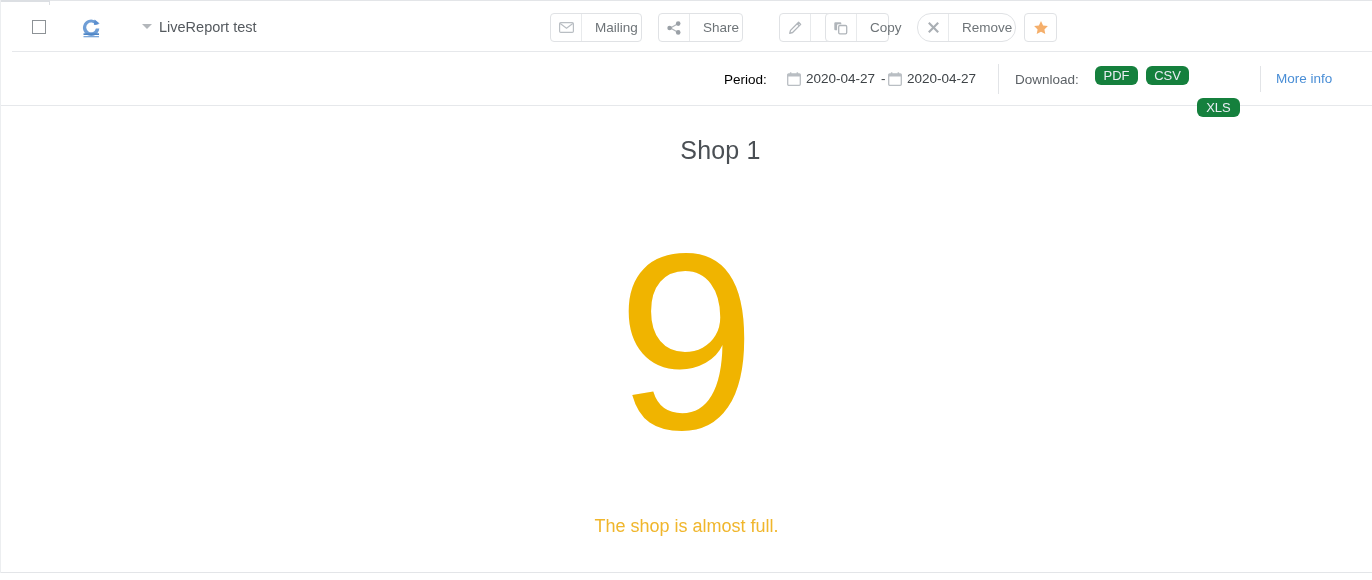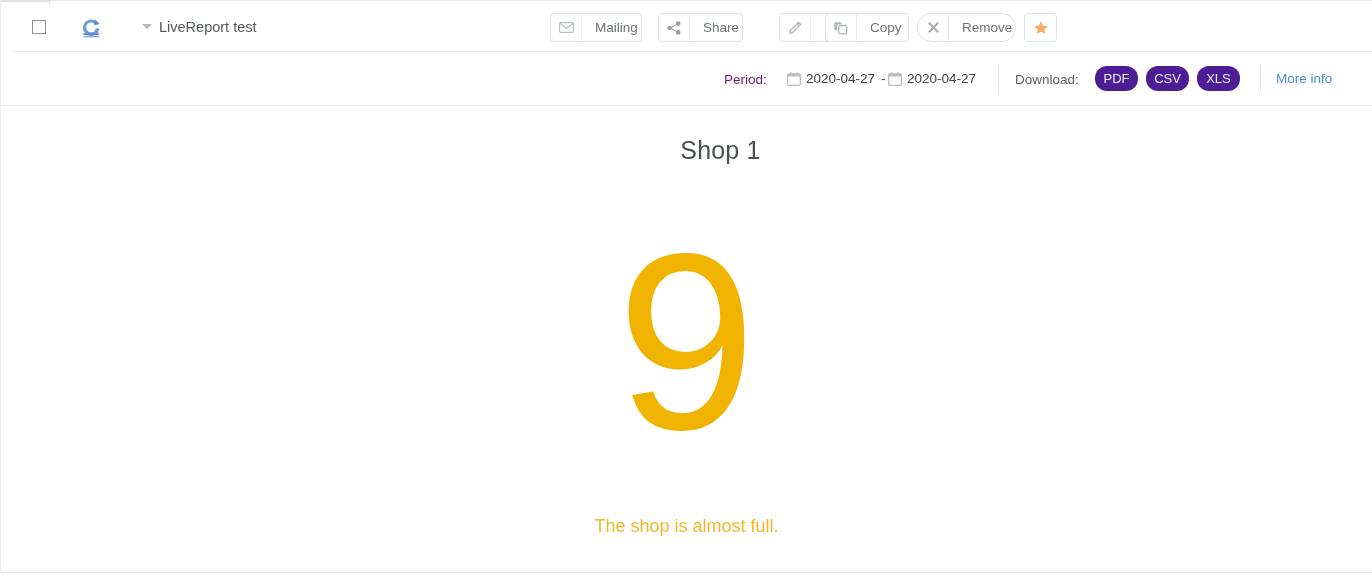--- a/index.html
+++ b/index.html
@@ -129,39 +129,39 @@
   }
   .tb.star {
     width: 33px;
     justify-content: center;
   }
   .tb.star .ic { border-right: none; width: 31px; }
 
   #btn-mailing { left: 538px; width: 92px; }
   #btn-share   { left: 638px; width: 85px; margin-left: 8px; }
   #btn-edit    { left: 733px; width: 84px; margin-left: 34px; }
-  #btn-copy    { left: 813px; width: 84px; }
+  #btn-copy    { left: 813px; width: 64px; }
   #btn-remove  { left: 905px; width: 99px; border-radius: 14px; }
   #btn-star    { left: 1012px; }
 
   
   .hdr2 {
     position: absolute;
     top: 52px; left: 1px;
     width: 1371px;
     height: 54px;
     border-bottom: 1px solid #e6e8eb;
     box-sizing: border-box;
   }
 
   .period-label {
     position: absolute;
     left: 723px; top: 20px;
     font-size: 13.5px;
-    color: #701a75;
+    color: #000000;
     white-space: nowrap;
   }
   .cal1 { position: absolute; left: 786px; top: 20px; }
   .date1 {
     position: absolute;
     left: 805px; top: 19px;
     font-size: 13.5px;
     color: #3e4347;
     white-space: nowrap;
     cursor: pointer;
@@ -198,34 +198,34 @@
   .dl-label {
     position: absolute;
     left: 1014px; top: 20px;
     font-size: 13.5px;
     color: #5c6166;
     white-space: nowrap;
   }
   .dl-btn {
     position: absolute;
     top: 14px;
-    height: 25px;
-    border-radius: 12px;
-    background: #4c1d95;
+    height: 19px;
+    border-radius: 6px;
+    background: #15803d;
     color: #e9edf3;
     font-size: 13px;
     display: flex;
     align-items: center;
     justify-content: center;
     cursor: pointer;
     box-sizing: border-box;
   }
   #dl-pdf { left: 1094px; width: 43px; }
   #dl-csv { left: 1145px; width: 43px; }
-  #dl-xls { left: 1196px; width: 43px; }
+  #dl-xls { left: 1196px; width: 43px; margin-top: 32px; }
 
   .more-info {
     position: absolute;
     left: 1275px; top: 19px;
     font-size: 13.5px;
     color: #4a8ed6;
     white-space: nowrap;
     cursor: pointer;
     text-align: center;
   }

